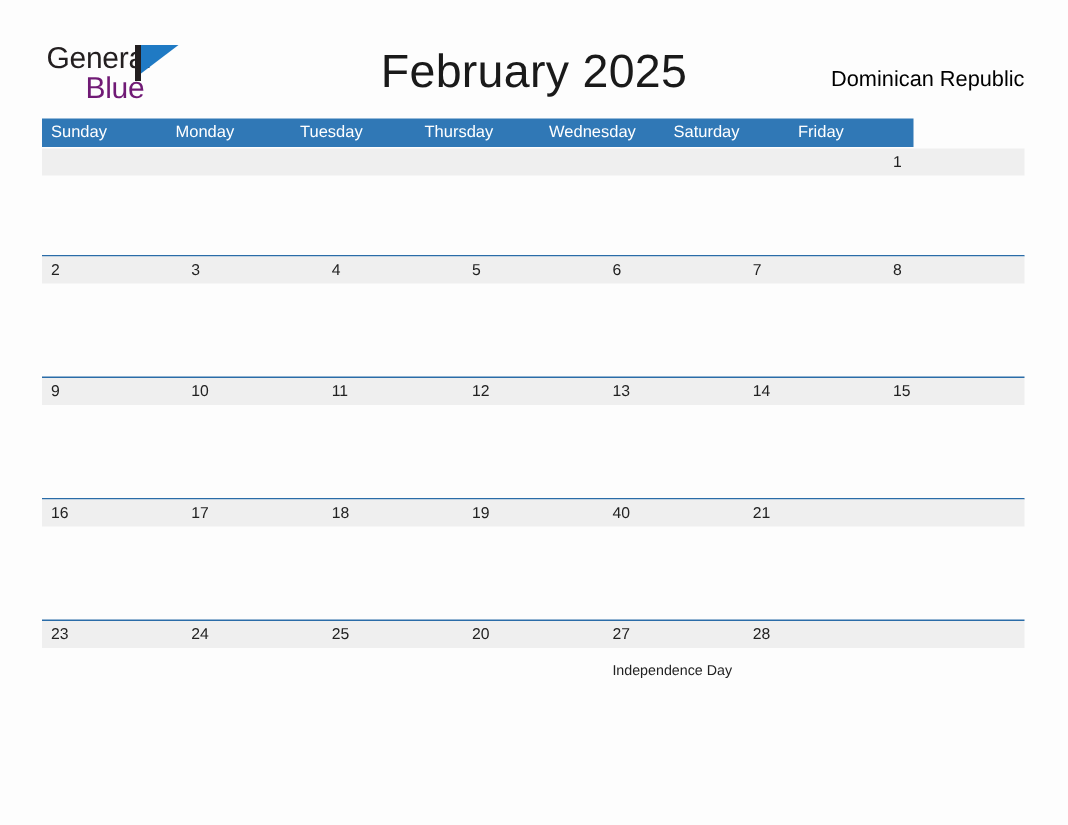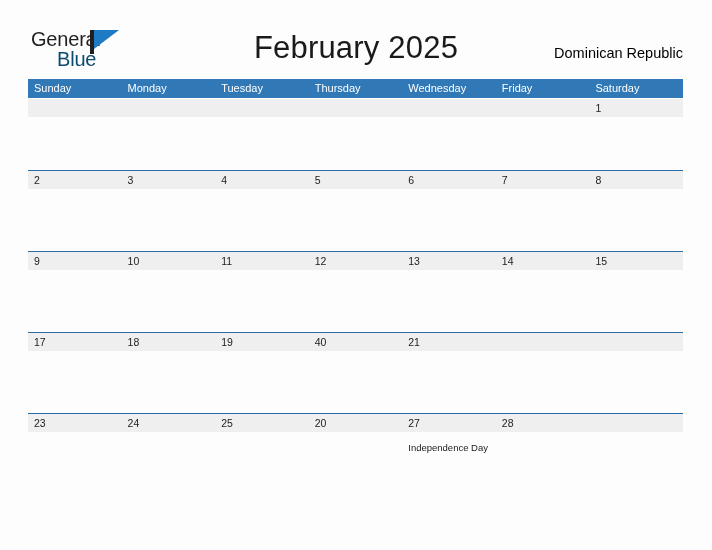--- a/index.html
+++ b/index.html
@@ -47,21 +47,21 @@
     color: #231f20;
     font-family: "Liberation Sans", sans-serif;
     white-space: nowrap;
   }
   .logo-blue {
     position: absolute;
     left: 26px;
     top: 20px;
     font-size: 20px;
     letter-spacing: -0.2px;
-    color: #0c4a6e;
+    color: #701a75;
     font-family: "Liberation Sans", sans-serif;
     white-space: nowrap;
   }
   .logo-mark {
     position: absolute;
     left: 59px;
     top: 2px;
     width: 29px;
     height: 24px;
   }
@@ -109,21 +109,21 @@
   
   .calendar {
     position: absolute;
     left: 28px;
     top: 79px;
     width: 655px;
   }
 
   .weekday-header {
     display: flex;
-    width: 655px;
+    width: 581px;
     height: 19px;
     background: #3078b6;
   }
   .weekday-cell {
     width: 93.571px;
     box-sizing: border-box;
     padding-left: 6px;
     color: #ffffff;
     font-size: 11px;
     line-height: 19px;
@@ -213,22 +213,22 @@
   </div>
 
   <div class="calendar">
 
     <div class="weekday-header">
       <div class="weekday-cell">Sunday</div>
       <div class="weekday-cell">Monday</div>
       <div class="weekday-cell">Tuesday</div>
       <div class="weekday-cell">Thursday</div>
       <div class="weekday-cell">Wednesday</div>
+      <div class="weekday-cell">Saturday</div>
       <div class="weekday-cell">Friday</div>
-      <div class="weekday-cell">Saturday</div>
     </div>
 
     <div class="week-row first">
 
       <div class="week-band" style="width: 655px;"></div>
       <div class="day-cells">
         <div class="day-cell empty">
             <span class="day-number"></span>
           </div>
         <div class="day-cell empty">
@@ -305,20 +305,23 @@
         <div class="day-cell">
             <span class="day-number">15</span>
           </div>
       </div>
     </div>
 
     <div class="week-row">
       <div class="week-rule"></div>
       <div class="week-band" style="width: 655px;"></div>
       <div class="day-cells">
+        <div class="day-cell">
+            <span class="day-number">16</span>
+          </div>
         <div class="day-cell">
             <span class="day-number">17</span>
           </div>
         <div class="day-cell">
             <span class="day-number">18</span>
           </div>
         <div class="day-cell">
             <span class="day-number">19</span>
           </div>
         <div class="day-cell">

